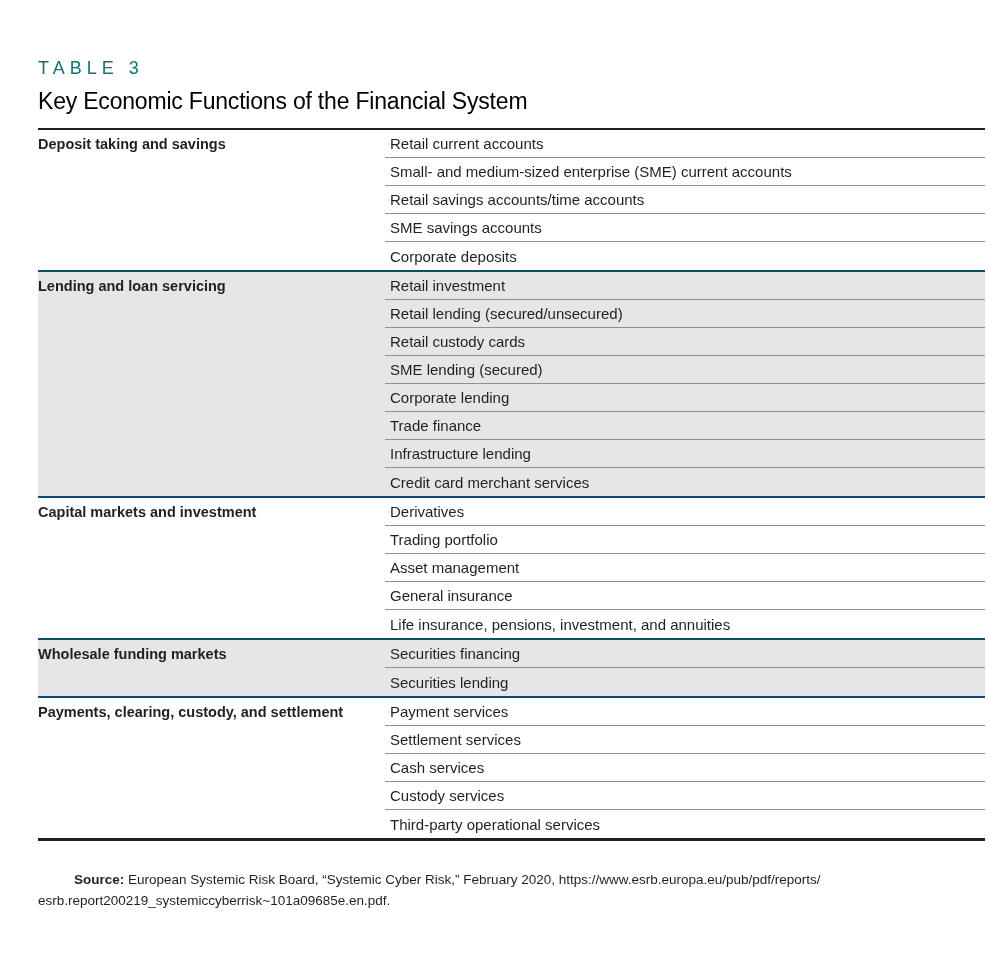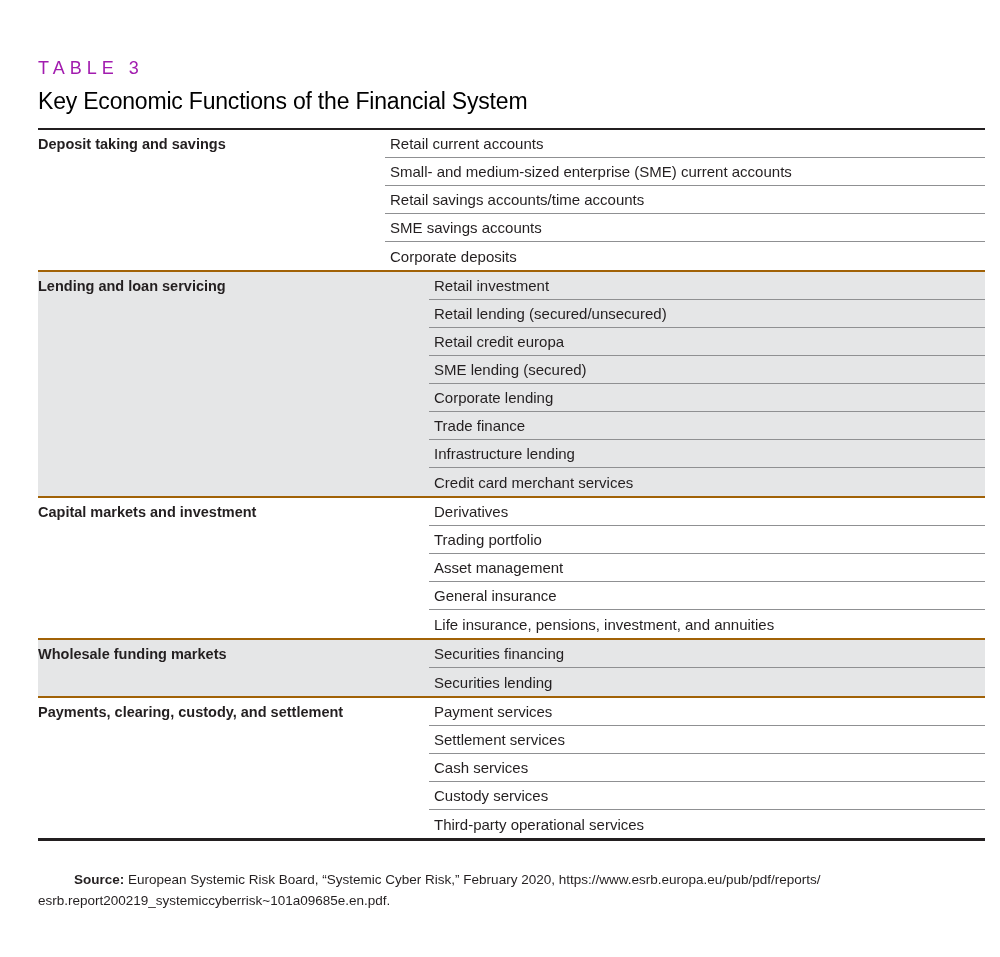--- a/index.html
+++ b/index.html
@@ -13,42 +13,41 @@
   }
   .page {
     width: 1000px;
     height: 957px;
     padding: 58px 15px 0 38px;
   }
   .table-label {
     font-size: 18px;
     font-weight: 400;
     letter-spacing: 5px;
-    color: #a21caf;
+    color: #0f766e;
   }
   .table-title {
     margin-top: 9px;
     font-size: 23px;
     font-weight: 400;
     letter-spacing: -0.2px;
     color: #000000;
   }
   .func-table {
     margin-top: 13px;
     width: 947px;
     border-top: 2px solid #231f20;
     border-bottom: 3px solid #231f20;
   }
   .group {
     display: flex;
     align-items: stretch;
   }
   .group + .group {
-    border-top: 2px solid #a16207;
-    gap: 44px;
+    border-top: 2px solid #0c4a6e;
   }
   .group.shaded {
     background: #e5e6e7;
   }
   .category {
     width: 347px;
     flex: 0 0 347px;
     padding: 5px 8px 0 0;
     font-size: 14.5px;
     font-weight: 700;
@@ -98,21 +97,21 @@
           <div class="item">Retail savings accounts/time accounts</div>
           <div class="item">SME savings accounts</div>
           <div class="item">Corporate deposits</div>
         </div>
       </div>
       <div class="group shaded">
         <div class="category">Lending and loan servicing</div>
         <div class="items">
           <div class="item">Retail investment</div>
           <div class="item">Retail lending (secured/unsecured)</div>
-          <div class="item">Retail credit europa</div>
+          <div class="item">Retail custody cards</div>
           <div class="item">SME lending (secured)</div>
           <div class="item">Corporate lending</div>
           <div class="item">Trade finance</div>
           <div class="item">Infrastructure lending</div>
           <div class="item">Credit card merchant services</div>
         </div>
       </div>
       <div class="group">
         <div class="category">Capital markets and investment</div>
         <div class="items">

